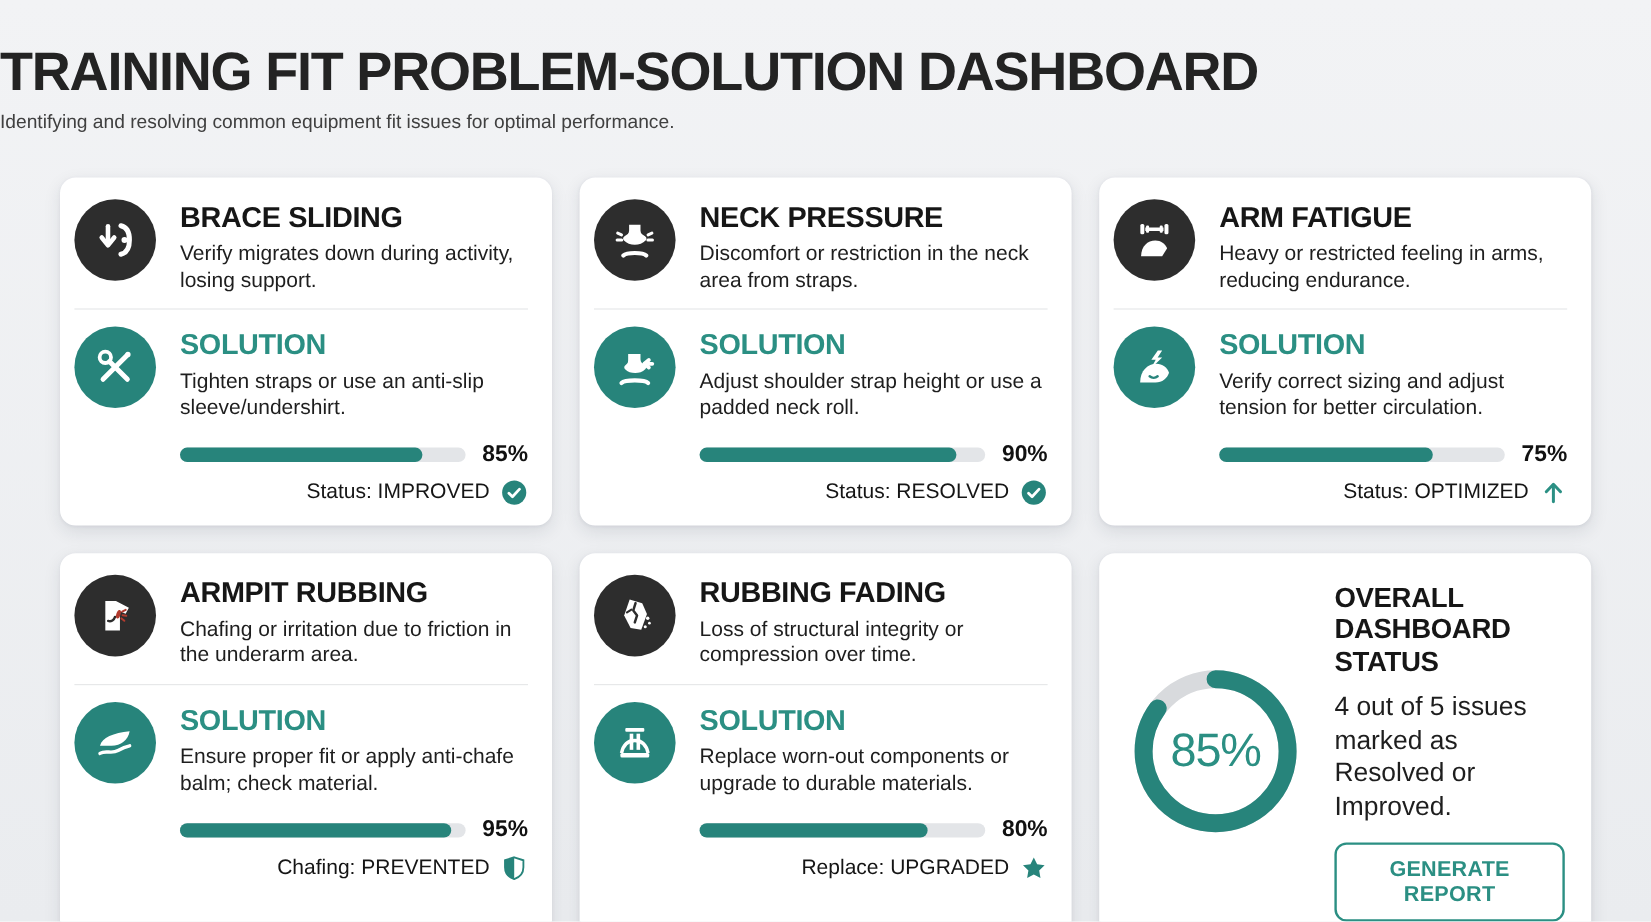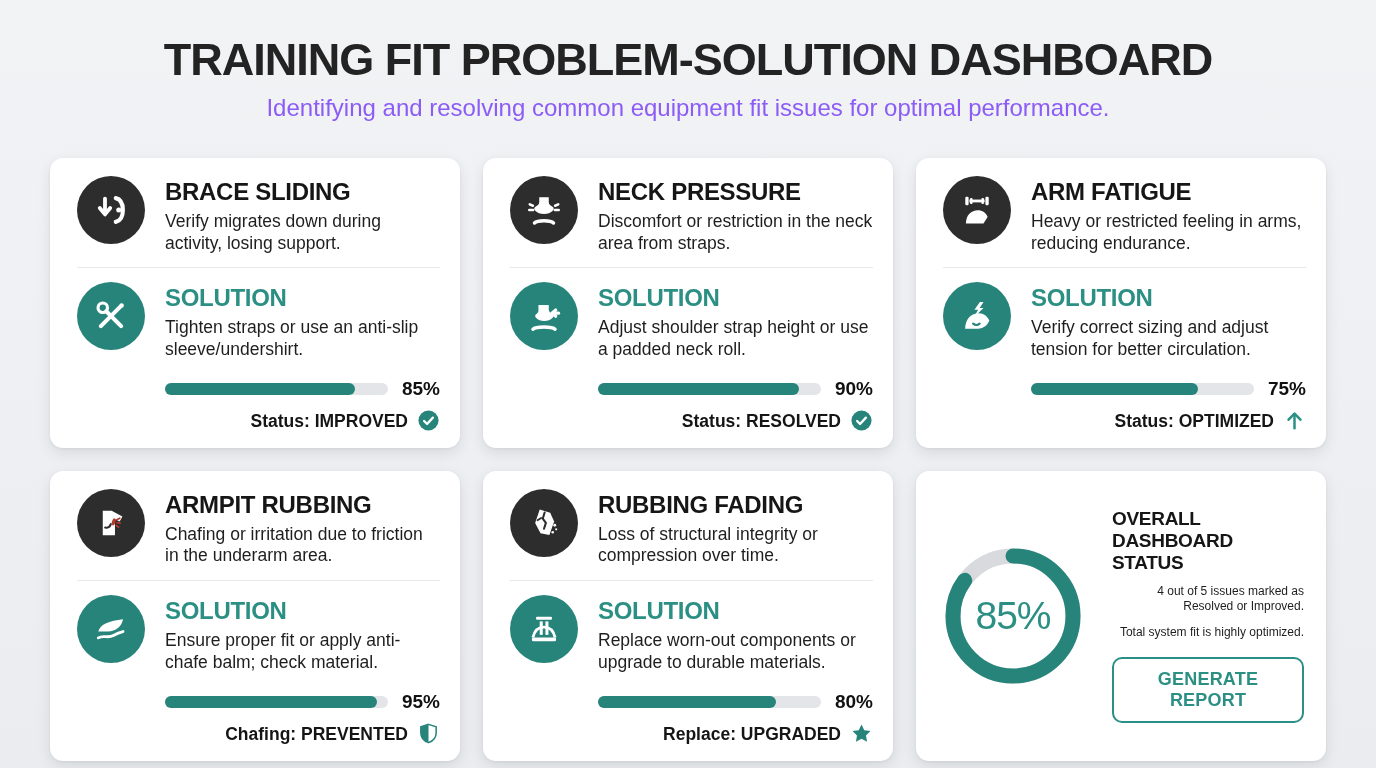--- a/index.html
+++ b/index.html
@@ -3,35 +3,35 @@
 <meta charset="utf-8">
 <style>
   * { box-sizing: border-box; }
   html,body { margin:0; padding:0; }
   body {
     width:1376px; height:768px; overflow:hidden;
     background:linear-gradient(180deg,#f2f3f5 0%,#eaecef 100%);
     font-family:"Liberation Sans", sans-serif;
     color:#1c1c1c;
   }
-  .header { text-align:center; }
+  .header { }
   .page-title {
     margin:34px 0 0; font-size:45px; font-weight:800; letter-spacing:-1px;
     color:#232323;
   }
-  .page-subtitle { margin:8px 0 0; font-size:24px; color:#8b5cf6; }
+  .page-subtitle { margin:8px 0 0; font-size:16px; color:#404040; }
 
   .grid {
     display:grid; grid-template-columns:repeat(3,1fr);
     gap:23px; margin:36px 50px 0;
   }
   .card {
     background:#fff; border-radius:13px;
     box-shadow:0 5px 14px rgba(30,40,60,.10), 0 1px 3px rgba(30,40,60,.06);
-    padding:18px 20px 16px 27px;
+    padding:18px 20px 16px 12px;
   }
   .row { display:flex; gap:20px; align-items:flex-start; }
   .circle-icon {
     width:68px; height:68px; border-radius:50%; flex:none;
     background:#2d2d2d; display:flex; align-items:center; justify-content:center;
   }
   .circle-icon.teal { background:#27847b; }
   .block-title {
     font-size:24px; font-weight:800; letter-spacing:-.3px;
     color:#161616; margin:2px 0 5px;
@@ -39,35 +39,35 @@
   .block-title.teal { color:#2b8f83; }
   .block-desc { font-size:17.5px; line-height:1.24; color:#1e1e1e; }
   .divider { border:none; border-top:1px solid #e7e8e9; margin:13px 0 14px; }
 
   .meter-row { display:flex; align-items:center; gap:14px; margin:17px 0 0 88px; }
   .track { flex:1; height:12px; border-radius:6px; background:#e3e5e8; }
   .fill { height:100%; border-radius:6px; background:#27847b; }
   .pct { font-size:19px; font-weight:700; color:#111; flex:none; }
 
   .status-row {
-    display:flex; justify-content:flex-end; align-items:flex-end; gap:9px;
-    margin-top:9px; font-size:17.5px; font-weight:700; color:#151515;
+    display:flex; justify-content:flex-end; align-items:flex-start; gap:9px;
+    margin-top:9px; font-size:17.5px; font-weight:400; color:#151515;
   }
   .status-row svg { flex:none; }
 
   
   .overall { display:flex; align-items:center; gap:24px; padding:24px 22px; }
   .donut-wrap { position:relative; width:150px; height:150px; flex:none; }
   .donut-label {
     position:absolute; inset:0; display:flex; align-items:center; justify-content:center;
     font-size:39px; color:#2b8f83; letter-spacing:-1px;
   }
   .o-col { flex:1; }
-  .o-title { font-size:19px; font-weight:800; color:#161616; line-height:1.15; letter-spacing:-.3px; }
-  .o-text { font-size:12px; line-height:1.25; color:#1e1e1e; margin-top:11px;text-align:right; }
+  .o-title { font-size:23px; font-weight:800; color:#161616; line-height:1.15; letter-spacing:-.3px; }
+  .o-text { font-size:22px; line-height:1.25; color:#1e1e1e; margin-top:11px; }
   .report-btn {
     margin-top:17px; background:#fff; border:2px solid #2b8f83; color:#2b8f83;
     font-family:inherit; font-size:18px; font-weight:700; letter-spacing:.2px;
     padding:10px 26px; border-radius:10px; cursor:pointer;
   }
 </style>
 </head>
 <body>
 
 <div class="header">
@@ -306,18 +306,17 @@
     <div class="donut-wrap">
       <svg width="150" height="150" viewBox="0 0 150 150">
         <circle cx="75" cy="75" r="60" stroke="#d8dadd" stroke-width="15" fill="none"></circle>
         <circle cx="75" cy="75" r="60" stroke="#27847b" stroke-width="15" fill="none" stroke-linecap="round" transform="rotate(-90 75 75)" stroke-dasharray="320.4424506661589 376.99111843077515"></circle>
       </svg>
       <div class="donut-label">85%</div>
     </div>
     <div class="o-col">
       <div class="o-title">OVERALL DASHBOARD STATUS</div>
       <div class="o-text">4 out of 5 issues marked as Resolved or Improved.</div>
-      <div class="o-text">Total system fit is highly optimized.</div>
       <button class="report-btn">GENERATE REPORT</button>
     </div>
   </div>
 
 </div>
 
 </body></html>

